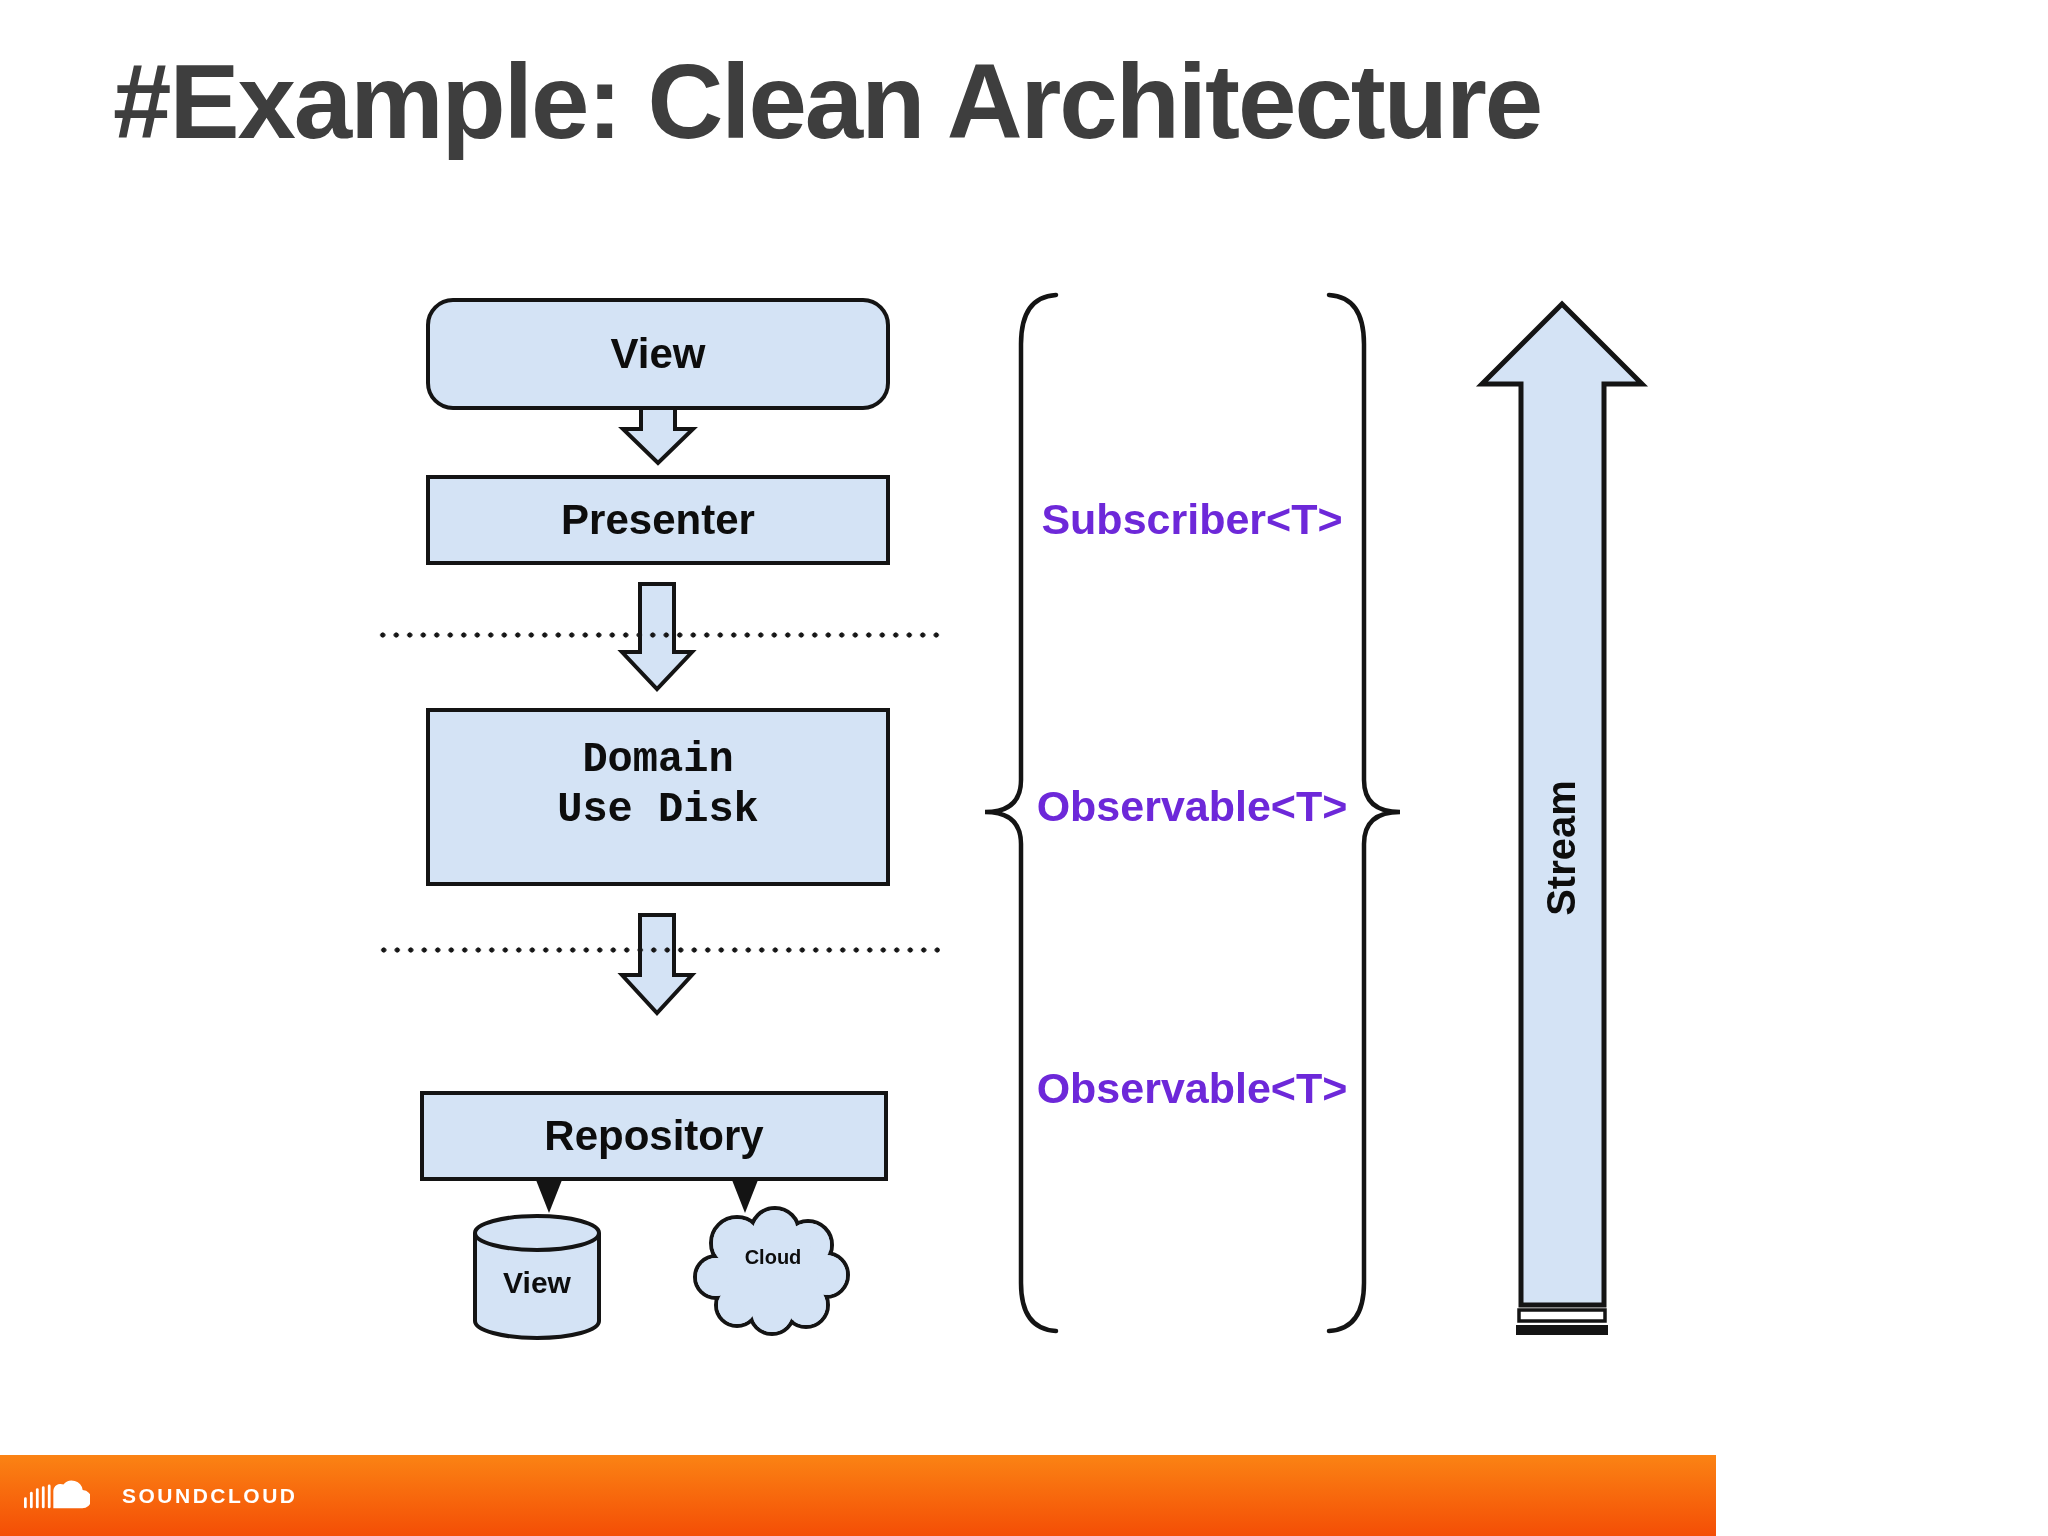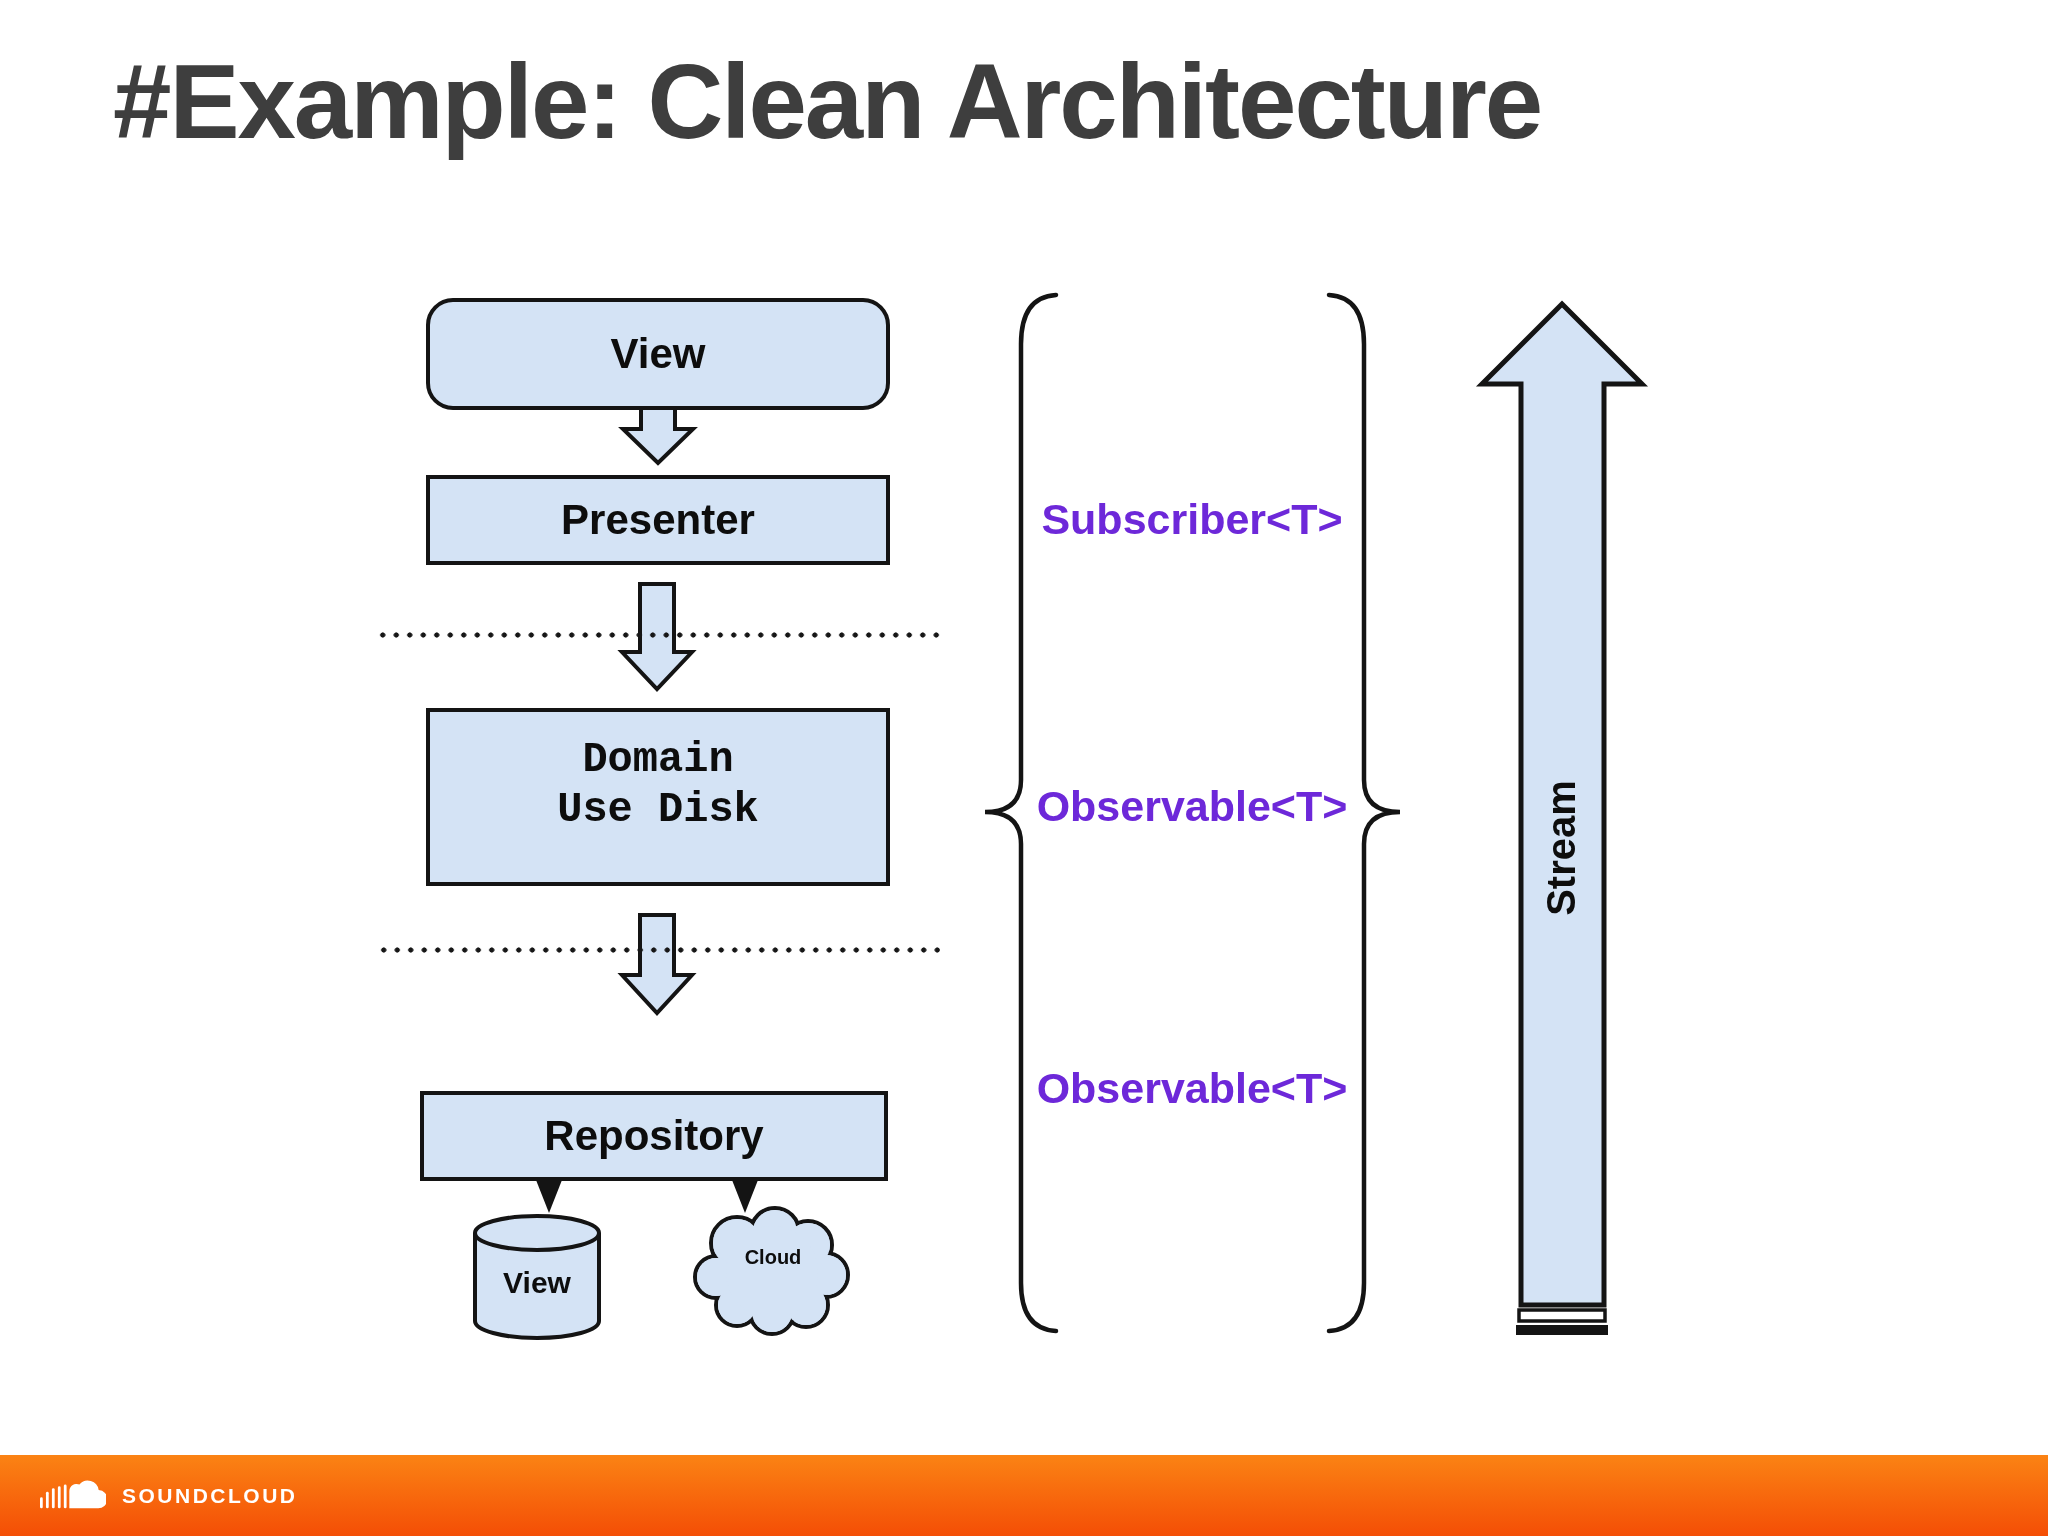--- a/index.html
+++ b/index.html
@@ -61,24 +61,24 @@
   #disk-label{left:477px;top:1266px;width:120px;text-align:center;font-weight:bold;font-size:30px;color:#0d0d0d;}
   #cloud-label{left:713px;top:1246px;width:120px;text-align:center;font-weight:bold;font-size:20px;color:#0d0d0d;}
   #diagram-svg{left:0;top:0;}
   .shape{fill:var(--box-fill);stroke:var(--outline);stroke-width:4;stroke-linejoin:miter;}
   .shape-thick{fill:var(--box-fill);stroke:var(--outline);stroke-width:5;stroke-linejoin:miter;}
   .thinline{stroke:var(--outline);stroke-width:4.5;fill:none;}
   .solid{fill:var(--outline);stroke:none;}
   .brace{fill:none;stroke:var(--outline);stroke-width:4.5;stroke-linecap:round;}
   .cloud-fill{fill:var(--box-fill);stroke:none;}
   #footer{
-    left:0;top:1455px;width:2048px;height:81px;
+    left:0;top:1455px;width:1716px;height:81px;
     background:linear-gradient(180deg, var(--footer-top) 0%, var(--footer-bottom) 100%);
     display:flex;align-items:center;
-    padding-left:40px;box-sizing:border-box;gap:16px;
+    padding-left:24px;box-sizing:border-box;gap:32px;
   }
   #footer-brand{
     color:#ffffff;font-weight:bold;font-size:21px;letter-spacing:2.5px;
     white-space:nowrap;
   }
 </style>
 </head>
 <body>
 
 <div id="slide">

